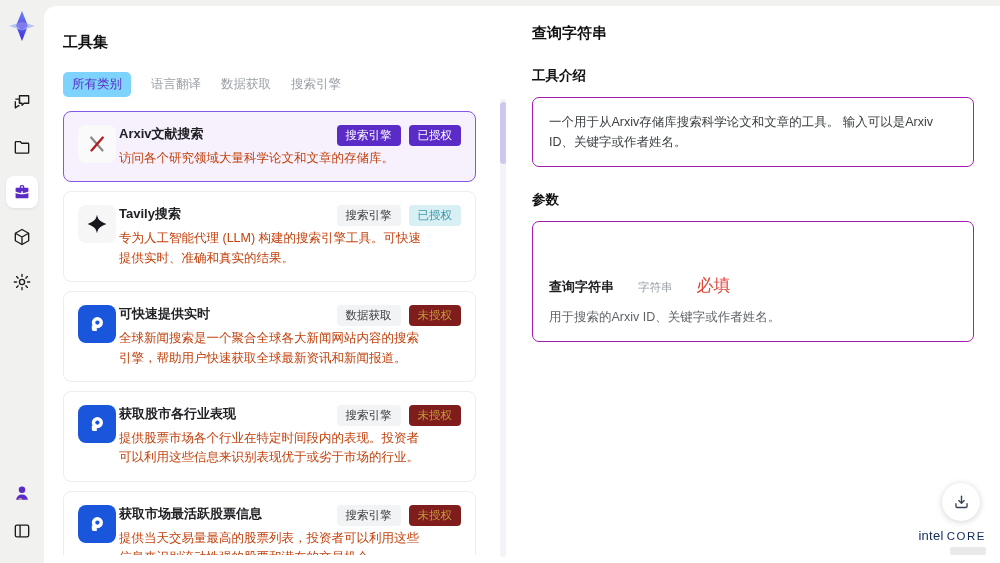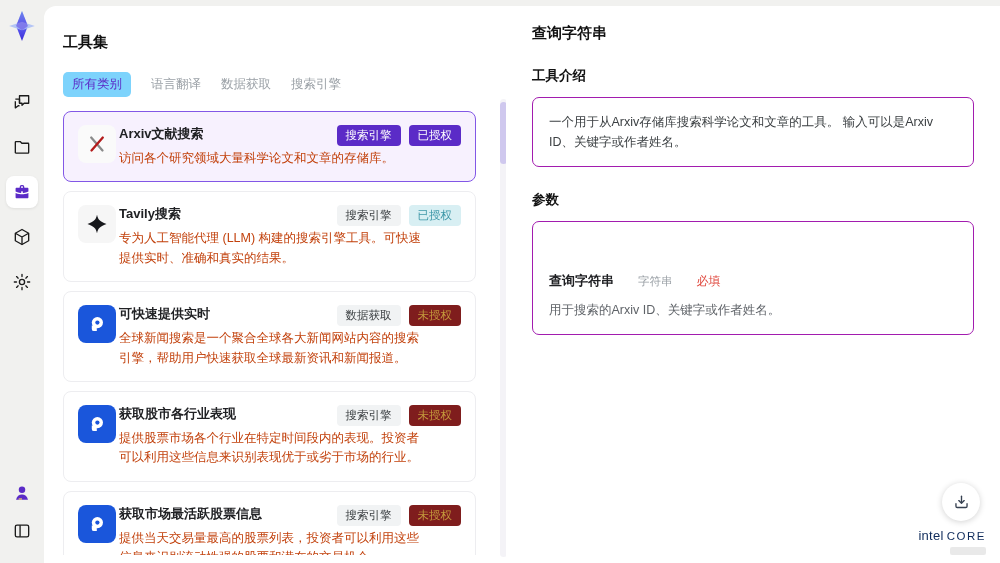--- a/index.html
+++ b/index.html
@@ -55,21 +55,21 @@
   
   .right-panel { position:absolute; left:462px; right:0; top:0; bottom:0;
     padding:18px 26px 0 26px; background:#fff; }
   .detail-title { font-size:15px; font-weight:700; color:#111; }
   .section-h { font-size:13.5px; font-weight:700; color:#111; margin-top:24px; }
   .intro-box, .param-box { border:1px solid #a21caf; border-radius:7px;
     padding:14px 16px; margin-top:12px; font-size:12.5px; color:#3c4043; line-height:1.6; }
   .param-head { display:flex; align-items:baseline; gap:24px; }
   .param-name { font-size:13px; font-weight:700; color:#202124; }
   .param-type { font-size:11.5px; color:#9aa0a6;font-family:Liberation Serif, serif; }
-  .param-req  { font-size:12px; color:#e0483e;margin-top:36px; }
+  .param-req  { font-size:17px; color:#e0483e;margin-top:36px; }
   .param-desc { margin-top:8px; font-size:12.5px; color:#5f6368; }
 
   
   .fab { position:absolute; right:20px; bottom:42px; width:38px; height:38px;
     border-radius:50%; background:#fff; box-shadow:0 1px 6px rgba(0,0,0,.18);
     display:flex; align-items:center; justify-content:center; cursor:pointer; }
   .fab svg { width:19px; height:19px; }
   .brand { position:absolute; right:14px; bottom:8px; text-align:center; color:#0f2b5b; }
   .brand .b1 { font-size:13px; letter-spacing:.3px; }
   .brand .b2 { font-size:11.5px; letter-spacing:1.5px; margin-left:3px; }

